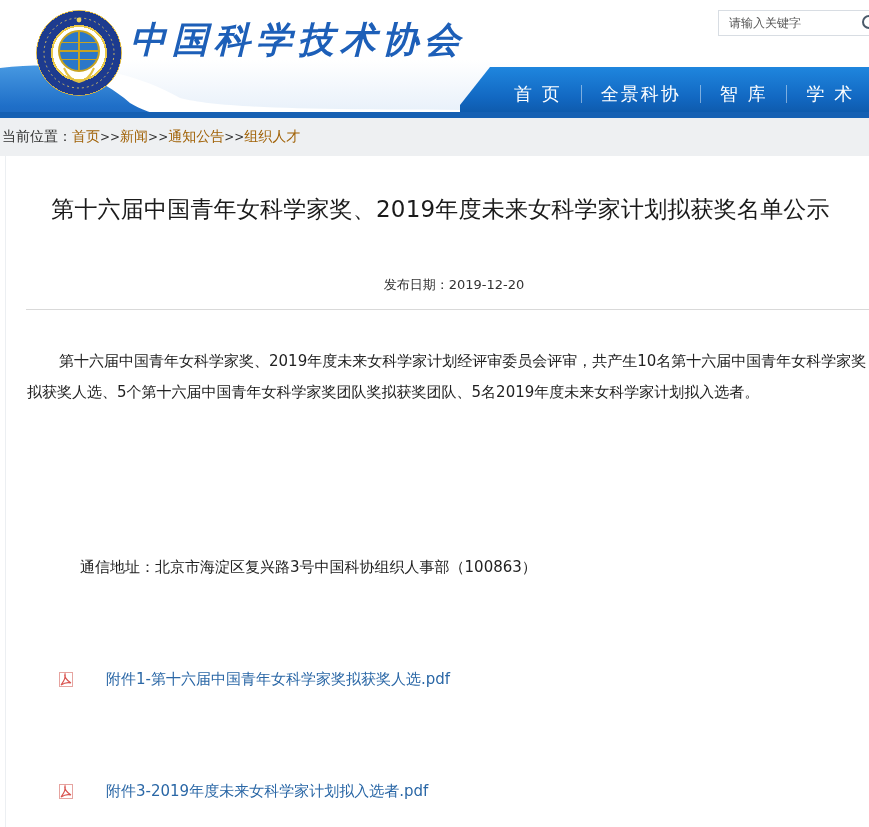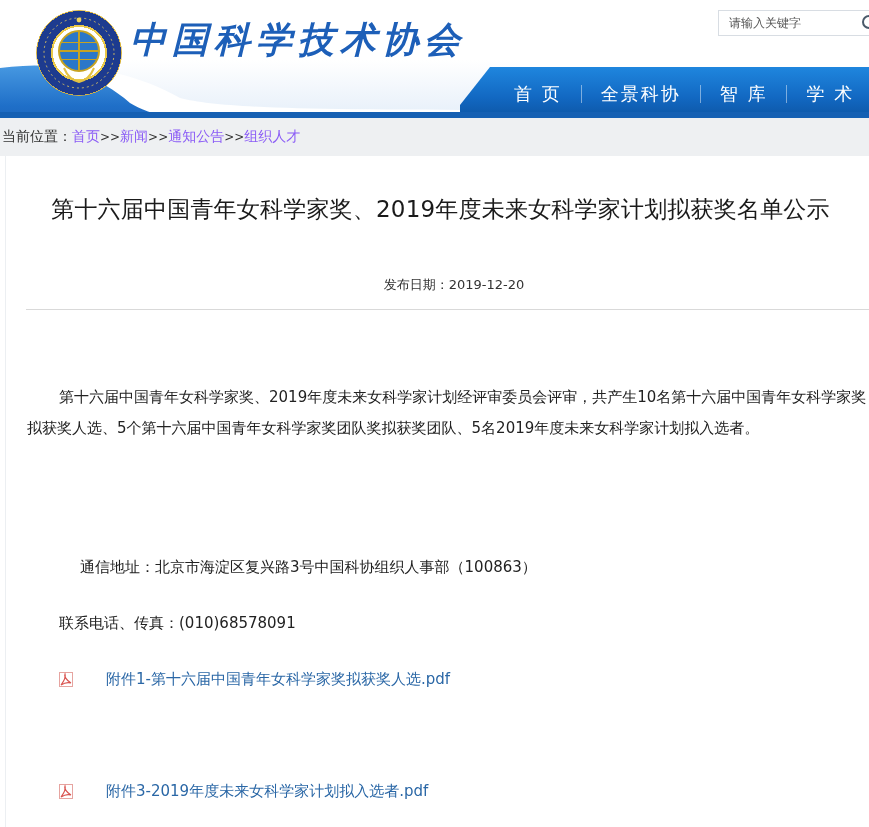--- a/index.html
+++ b/index.html
@@ -64,31 +64,31 @@
     position: absolute; left: 143px; top: 4px; width: 14px; height: 14px; border: 2px solid #4a5a6a; border-radius: 50%;
   }
 
   .nav-items { position: absolute; left: 495px; top: 72px; height: 44px; display: flex; align-items: center; }
   .nav-item { color: #fff; font-size: 18px; padding: 0 19px; letter-spacing: 2px; white-space: nowrap; cursor: pointer; }
   .nav-sep { width: 1px; height: 18px; background: rgba(255,255,255,0.45); }
 
   
   .crumb-bar { position: absolute; left: 0; top: 118px; width: 869px; height: 38px; background: #eef0f2; }
   .crumb { position: absolute; left: 2px; top: 10px; font-size: 14px; color: #333; white-space: nowrap; }
-  .crumb a { color: #8b5cf6; text-decoration: none; }
+  .crumb a { color: #a16207; text-decoration: none; }
   .crumb .sep { color: #333; font-size: 12px; }
 
   
   .content { position: absolute; left: 5px; top: 156px; width: 870px; height: 680px; background: #fff; border-left: 1px solid #eceff2; }
   .title { position: absolute; left: 0; top: 38px; width: 869px; text-align: center; font-size: 23px; color: #1a1a1a; letter-spacing: 0.2px; white-space: nowrap; }
   .pubdate { position: absolute; left: 0; top: 120px; width: 896px; text-align: center; font-size: 13px; color: #333; }
   .divider { position: absolute; left: 20px; top: 153px; width: 860px; height: 1px; background: #d9d9d9; }
 
   .para { position: absolute; left: 21px; width: 842px; font-size: 15px; line-height: 31px; color: #222; text-indent: 32px; }
-  .para1 { top: 190px; margin-top: 36px; }
+  .para1 { top: 190px; }
   .para2 { top: 277px; }
   .line { position: absolute; left: 53px; font-size: 15px; color: #222; white-space: nowrap; }
   .addr { top: 402px; margin-left: 21px; }
   .phone { top: 458px; }
 
   .attach { position: absolute; left: 53px; font-size: 15px; color: #2a67a6; white-space: nowrap; text-decoration: none; display: flex; align-items: center; gap: 32px; }
   .attach1 { top: 514px; }
   .attach2 { top: 570px; }
   .attach3 { top: 626px; }
   .pdf-icon { width: 14px; height: 15px; margin-right: 1px; position: relative; display: inline-block; }
@@ -138,21 +138,20 @@
 <div class="content">
   <div class="title">第十六届中国青年女科学家奖、2019年度未来女科学家计划拟获奖名单公示</div>
   <div class="pubdate">
     <span>发布日期：</span><span>2019-12-20</span>
   </div>
   <div class="divider"></div>
 
   <p class="para para1">第十六届中国青年女科学家奖、2019年度未来女科学家计划经评审委员会评审，共产生10名第十六届中国青年女科学家奖拟获奖人选、5个第十六届中国青年女科学家奖团队奖拟获奖团队、5名2019年度未来女科学家计划拟入选者。</p>
 
   <div class="line addr">通信地址：北京市海淀区复兴路3号中国科协组织人事部（100863）</div>
-  <div class="line phone">联系电话、传真：(010)68578091</div>
 
   <a href="#" class="attach attach1">
     <svg class="pdf-icon" viewBox="0 0 14 15">
       <rect x="0.5" y="0.5" width="13" height="14" fill="#fff" stroke="#e6a4a0" stroke-width="1"></rect>
       <path d="M2 13 C 5 9, 7 5, 6 2 C 5 4, 7 8, 12 11 C 9 10, 5 11, 2 13 Z" fill="none" stroke="#d9534f" stroke-width="1.2"></path>
     </svg>
     <span>附件1-第十六届中国青年女科学家奖拟获奖人选.pdf</span>
   </a>
   <a href="#" class="attach attach3">
     <svg class="pdf-icon" viewBox="0 0 14 15">

